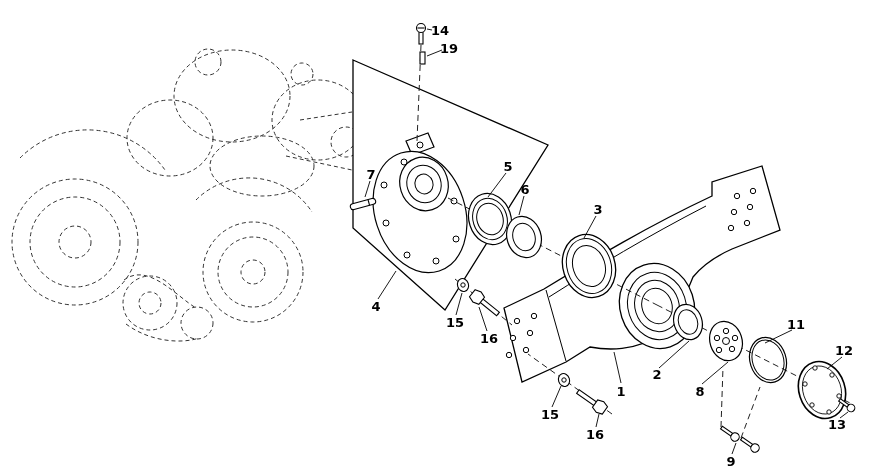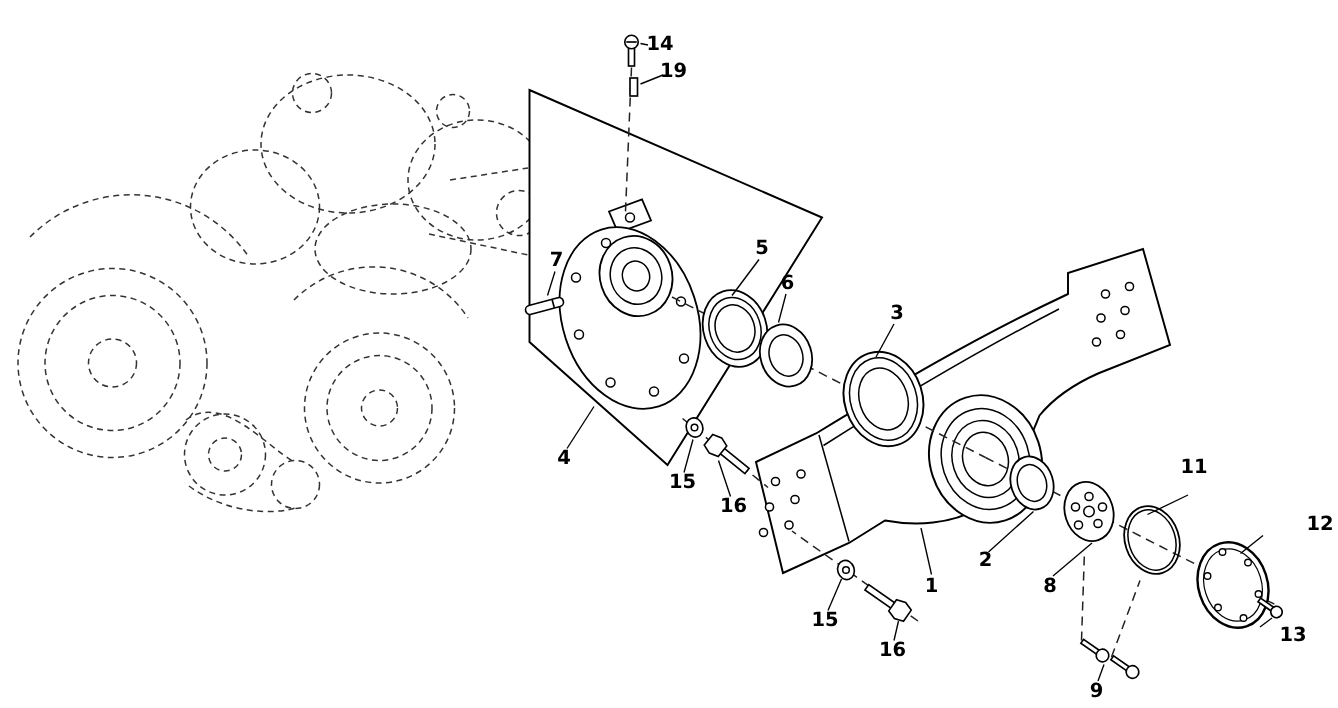--- a/index.html
+++ b/index.html
@@ -241,20 +241,20 @@
   <div class="callout" style="left:371px; top:174px;">7</div>
   <div class="callout" style="left:508px; top:166px;">5</div>
   <div class="callout" style="left:525px; top:189px;">6</div>
   <div class="callout" style="left:598px; top:209px;">3</div>
   <div class="callout" style="left:376px; top:306px;">4</div>
   <div class="callout" style="left:455px; top:322px;">15</div>
   <div class="callout" style="left:489px; top:338px;">16</div>
   <div class="callout" style="left:621px; top:391px;">1</div>
   <div class="callout" style="left:657px; top:374px;">2</div>
   <div class="callout" style="left:700px; top:391px;">8</div>
-  <div class="callout" style="left:796px; top:312px;text-align:right;">11</div>
-  <div class="callout" style="left:880px; top:350px;">12</div>
-  <div class="callout" style="left:837px; top:424px;margin-left:25px;">13</div>
+  <div class="callout" style="left:796px; top:324px;text-align:right;">11</div>
+  <div class="callout" style="left:844px; top:350px;">12</div>
+  <div class="callout" style="left:837px; top:424px;">13</div>
   <div class="callout" style="left:550px; top:414px;">15</div>
   <div class="callout" style="left:595px; top:434px;">16</div>
   <div class="callout" style="left:731px; top:461px;">9</div>
 
 </div>
 
 </body></html>

